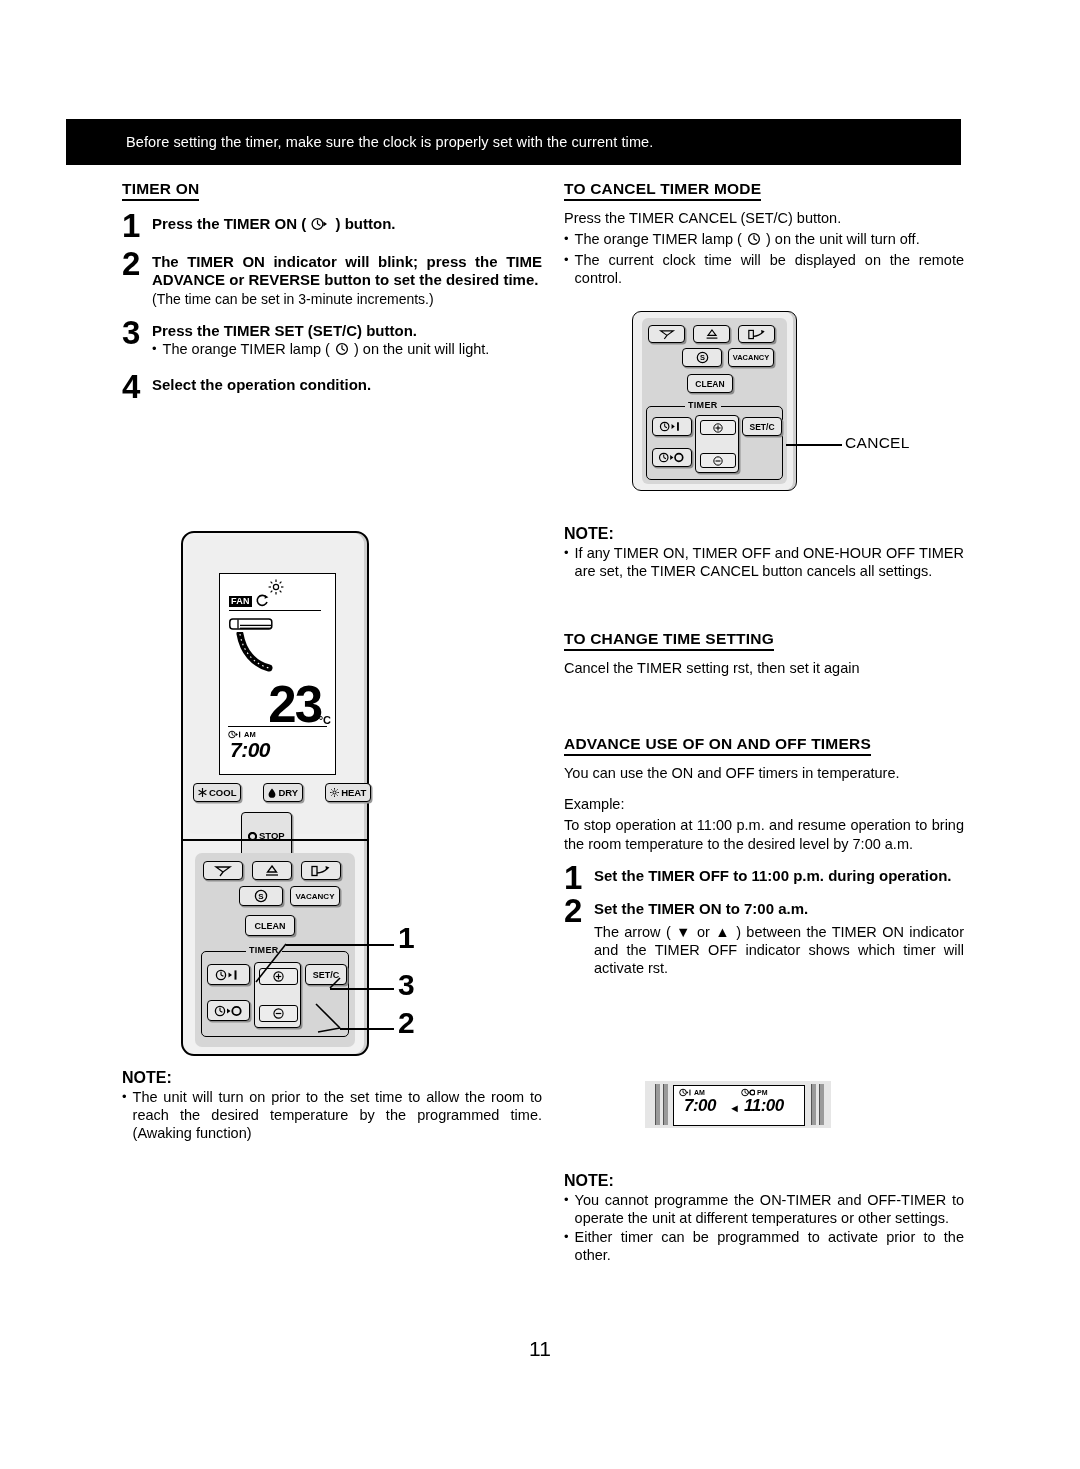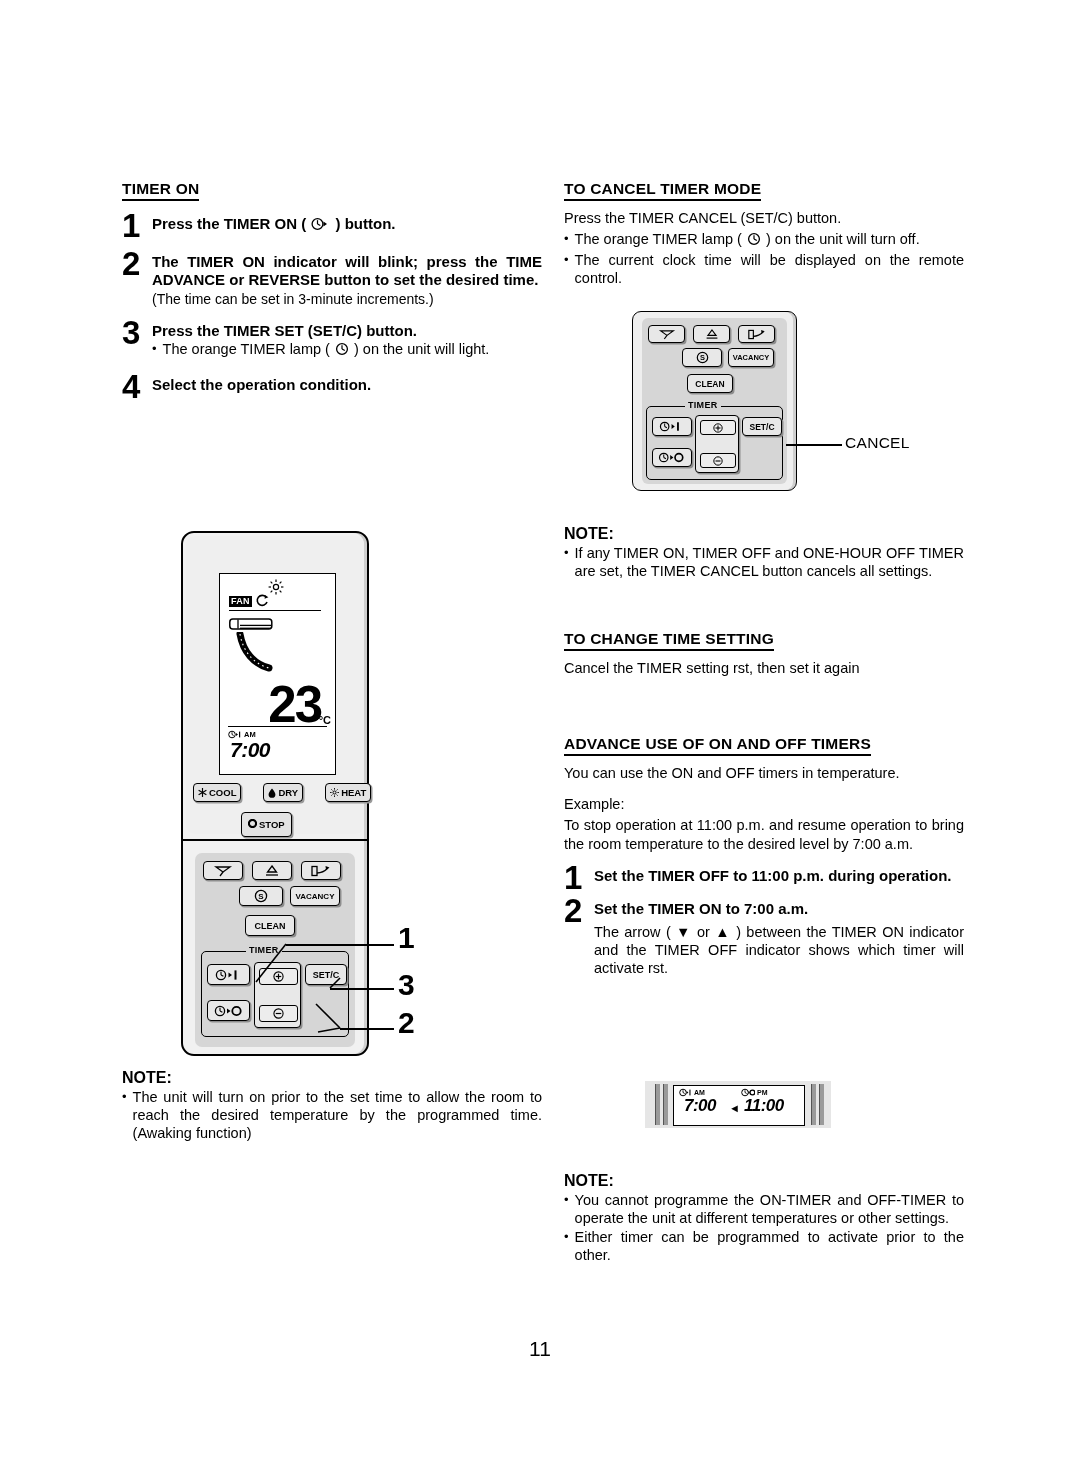--- a/index.html
+++ b/index.html
@@ -87,22 +87,22 @@
   }
 
   .modebtns{position:absolute;left:12px;top:252px;display:flex;gap:22px;}
   .mbtn{
     border:1.8px solid #000;border-radius:4px;background:#e3e3e3;
     font-size:9.5px;font-weight:bold;padding:3px 4px;display:flex;
     align-items:center;gap:2px;box-shadow:1.5px 1.5px 0 #9a9a9a;
   }
   .stopbtn{
     position:absolute;left:60px;top:281px;border:1.8px solid #000;border-radius:4px;
-    background:#e3e3e3;font-size:9.5px;font-weight:bold;padding:6px 6px;
-    display:flex;align-items:flex-start;gap:2px;box-shadow:1.5px 1.5px 0 #9a9a9a;
+    background:#e3e3e3;font-size:9.5px;font-weight:bold;padding:17px 6px;
+    display:flex;align-items:flex-end;gap:2px;box-shadow:1.5px 1.5px 0 #9a9a9a;
   }
 
   .rb-lower{position:absolute;left:14px;top:322px;right:14px;bottom:9px;
     background:#d6d6d6;border-radius:7px;}
   .btn{
     border:1.7px solid #000;border-radius:4px;background:#e8e8e8;
     box-shadow:1.5px 1.5px 0 #8e8e8e;display:flex;align-items:center;
     justify-content:center;font-size:9px;font-weight:bold;position:absolute;
   }
   .timerbox{
@@ -141,20 +141,23 @@
   .ls-ind{position:absolute;top:2px;display:flex;align-items:center;gap:2px;font-size:7px;font-weight:bold;}
   .ls-time{position:absolute;top:11px;font-size:17px;font-weight:bold;font-style:italic;letter-spacing:-.5px;line-height:1;}
 
   .pagenum{position:absolute;left:0;right:0;top:1337px;text-align:center;font-size:21px;}
 </style>
 </head>
 <body>
 
 <div class="page">
 
+  <div class="banner">
+    <span class="banner-text">Before setting the timer, make sure the clock is properly set with the current time.</span>
+  </div>
 
   <div class="col-left">
 
     <div class="sec-wrap">
       <h2 class="section">TIMER ON</h2>
     </div>
 
     <div class="step">
       <div class="num">1</div>
       <div class="body">

